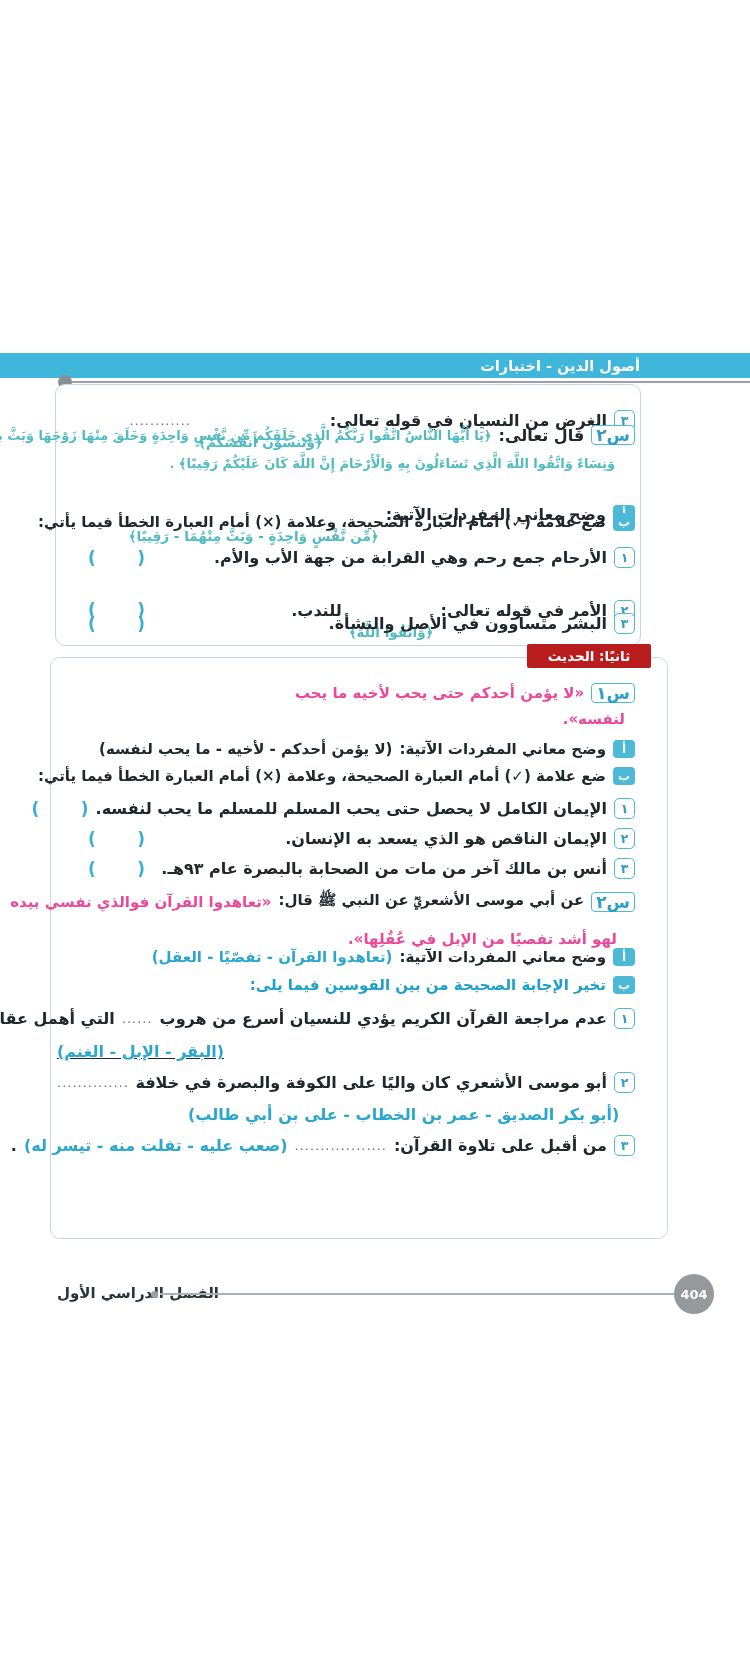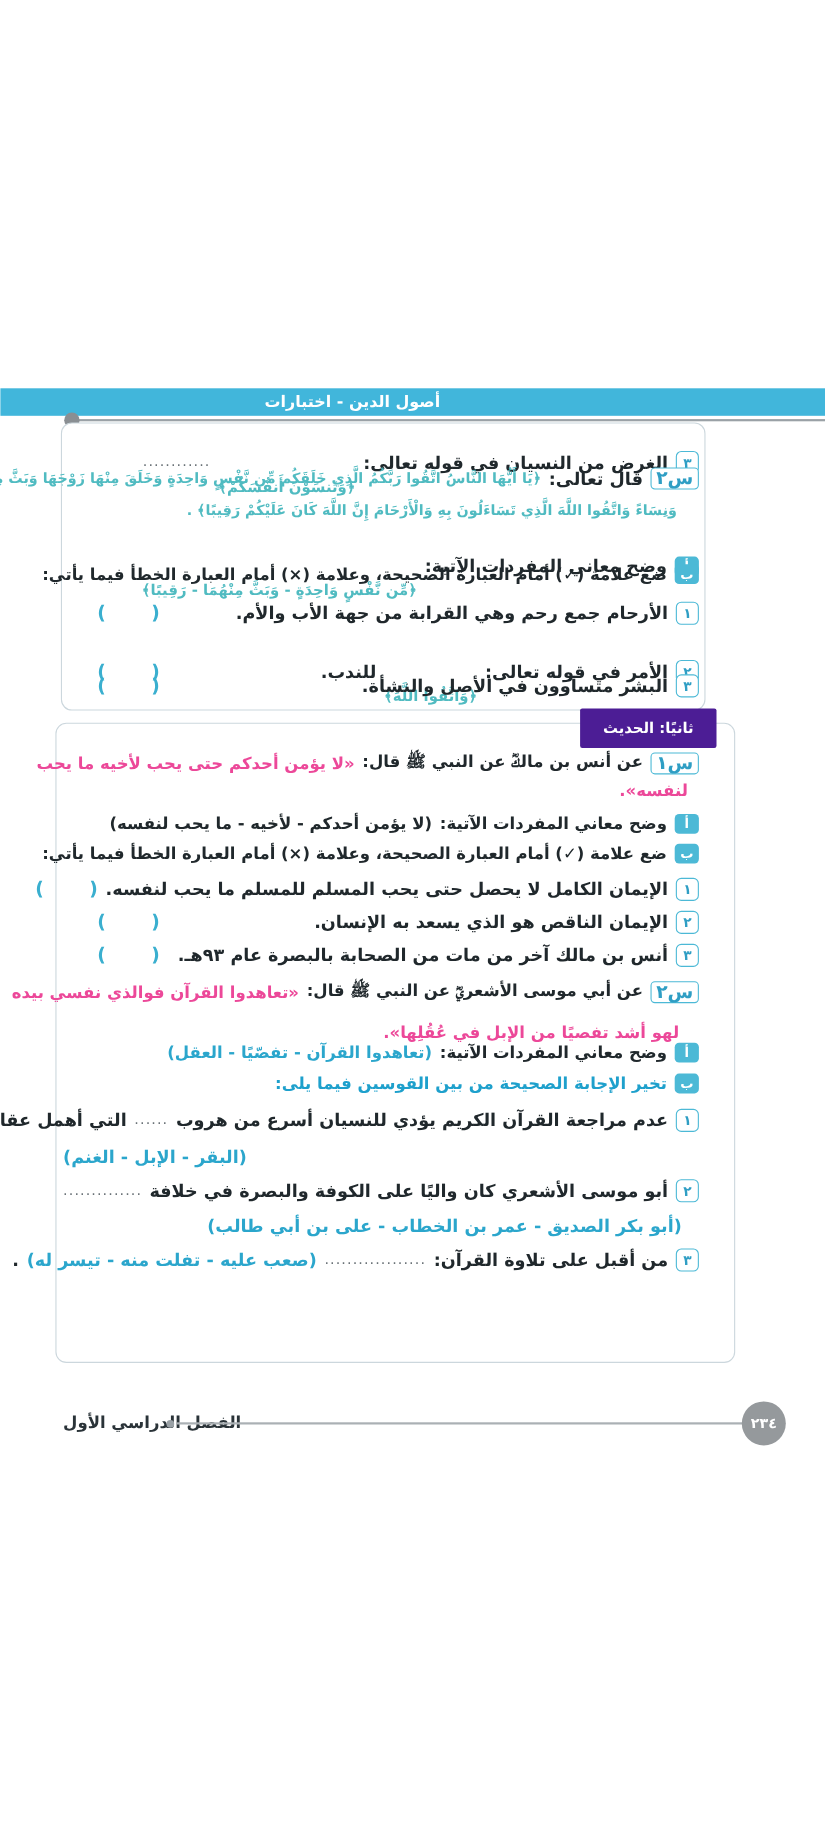--- a/index.html
+++ b/index.html
@@ -1,28 +1,28 @@
 <!DOCTYPE html>
 <html lang="ar" dir="rtl"><head>
 <meta charset="utf-8">
 <style>
   html,body{margin:0;padding:0;background:#ffffff;}
   #page{position:relative;width:750px;height:1667px;background:#ffffff;overflow:hidden;
         font-family:"DejaVu Sans",sans-serif;direction:rtl;}
   
   .topbar{position:absolute;left:0;top:353px;width:750px;height:25px;background:#41b6db;
-          display:flex;align-items:center;justify-content:center;}
+          display:flex;align-items:center;justify-content:flex-start;}
   .topbar-title{color:#ffffff;font-size:14.5px;font-weight:bold;padding-right:110px;white-space:nowrap;}
   .rule{position:absolute;left:67px;right:0;top:381px;height:2px;background:#9aa1a6;}
   .rule-dot{position:absolute;left:58px;top:375px;width:14px;height:14px;border-radius:50%;background:#8a8f93;}
   
   .qbox{position:absolute;border:1.5px solid #ccd7dd;border-radius:10px;background:#ffffff;}
   #box1{left:55px;top:384px;right:109px;height:260px;}
   #box2{left:50px;top:657px;right:82px;height:580px;}
-  .banner{position:absolute;top:644px;right:99px;width:124px;height:36px;background:#4c1d95;
+  .banner{position:absolute;top:644px;right:99px;width:124px;height:24px;background:#b91c1c;
           color:#ffffff;font-size:13.5px;font-weight:bold;display:flex;align-items:center;
           justify-content:center;border-radius:2px;z-index:3;}
   
   .row{position:absolute;display:flex;align-items:center;direction:rtl;gap:7px;
        white-space:nowrap;color:#20282c;font-weight:bold;font-size:16px;z-index:2;}
   .sm{font-size:15px;}
   .mk-num{box-sizing:border-box;min-width:21px;height:21px;border:1.5px solid #4cb9d6;border-radius:5px;
           background:#fff;color:#2f9ec4;display:flex;align-items:center;justify-content:center;
           font-size:12.5px;font-weight:bold;flex:0 0 auto;}
   .mk-s{box-sizing:border-box;height:20px;border:1.5px solid #4cb9d6;border-radius:4px;background:#fff;
@@ -102,21 +102,20 @@
     <span class="mk-num">٣</span>
     <span>البشر متساوون في الأصل والنشأة.</span>
     <span class="parens">(&nbsp;&nbsp;&nbsp;&nbsp;&nbsp;&nbsp;&nbsp;)</span>
   </div>
 
   <div class="banner">ثانيًا: الحديث</div>
   <div class="qbox" id="box2"></div>
 
   <div class="row sm" style="top:683px;right:115px;left:55px;">
     <span class="mk-s">س١</span>
-    <span>عن أنس بن مالكؓ عن النبي ﷺ قال: </span>
     <span class="hadith">«لا يؤمن أحدكم حتى يحب لأخيه ما يحب</span>
   </div>
   <div class="row sm" style="top:710px;right:125px;left:55px;">
     <span class="hadith">لنفسه».</span>
   </div>
 
   <div class="row sm" style="top:740px;right:115px;left:60px;">
     <span class="mk-ab">أ</span>
     <span>وضح معاني المفردات الآتية: </span>
     <span>(لا يؤمن أحدكم - لأخيه - ما يحب لنفسه)</span>
@@ -160,21 +159,21 @@
     <span class="mk-ab">ب</span>
     <span class="tealtext">تخير الإجابة الصحيحة من بين القوسين فيما يلى:</span>
   </div>
 
   <div class="row" style="top:1008px;right:115px;left:60px;">
     <span class="mk-num">١</span>
     <span>عدم مراجعة القرآن الكريم يؤدي للنسيان أسرع من هروب</span>
     <span class="dots">......</span>
     <span> التي أهمل عقالها.</span>
   </div>
-  <div class="row" style="top:1042px;left:57px;">
+  <div class="row" style="top:1042px;left:57px;text-decoration:underline;">
     <span class="choices">(البقر - الإبل - الغنم)</span>
   </div>
 
   <div class="row" style="top:1072px;right:115px;left:57px;">
     <span class="mk-num">٢</span>
     <span>أبو موسى الأشعري كان واليًا على الكوفة والبصرة في خلافة</span>
     <span class="dots-fill">........................................................</span>
   </div>
   <div class="row" style="top:1105px;left:188px;align-items:flex-end;">
     <span class="choices">(أبو بكر الصديق - عمر بن الخطاب - على بن أبي طالب)</span>
@@ -184,15 +183,15 @@
     <span class="mk-num">٣</span>
     <span>من أقبل على تلاوة القرآن: </span>
     <span class="dots">..................</span>
     <span class="choices">(صعب عليه - تفلت منه - تيسر له)</span>
     <span>.</span>
   </div>
 
   <div class="footer-label">الفصل الدراسي الأول</div>
   <div class="footer-dot"></div>
   <div class="footer-line"></div>
-  <div class="footer-badge">٢٣٤</div>
+  <div class="footer-badge">404</div>
 
 </div>
 
 </body></html>

